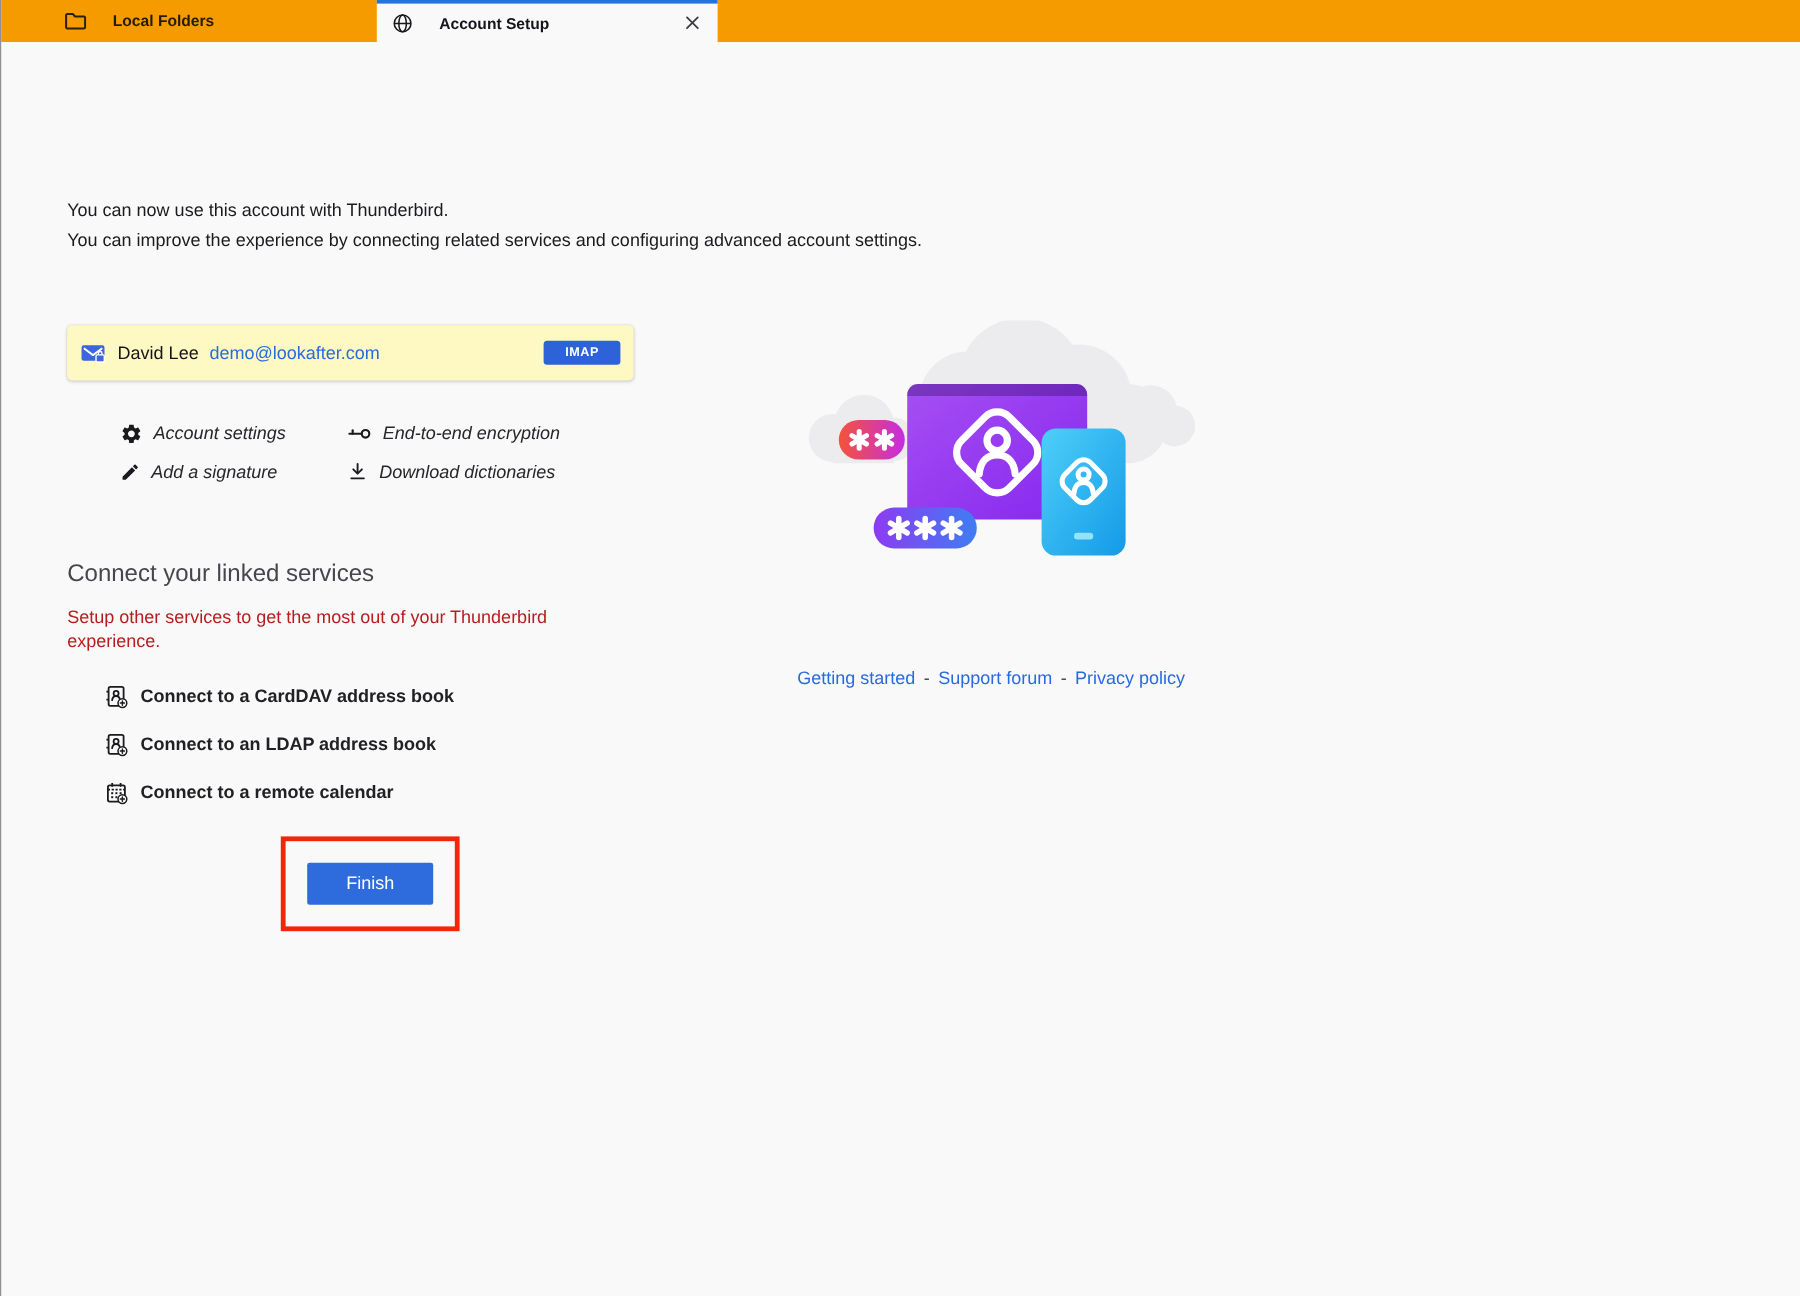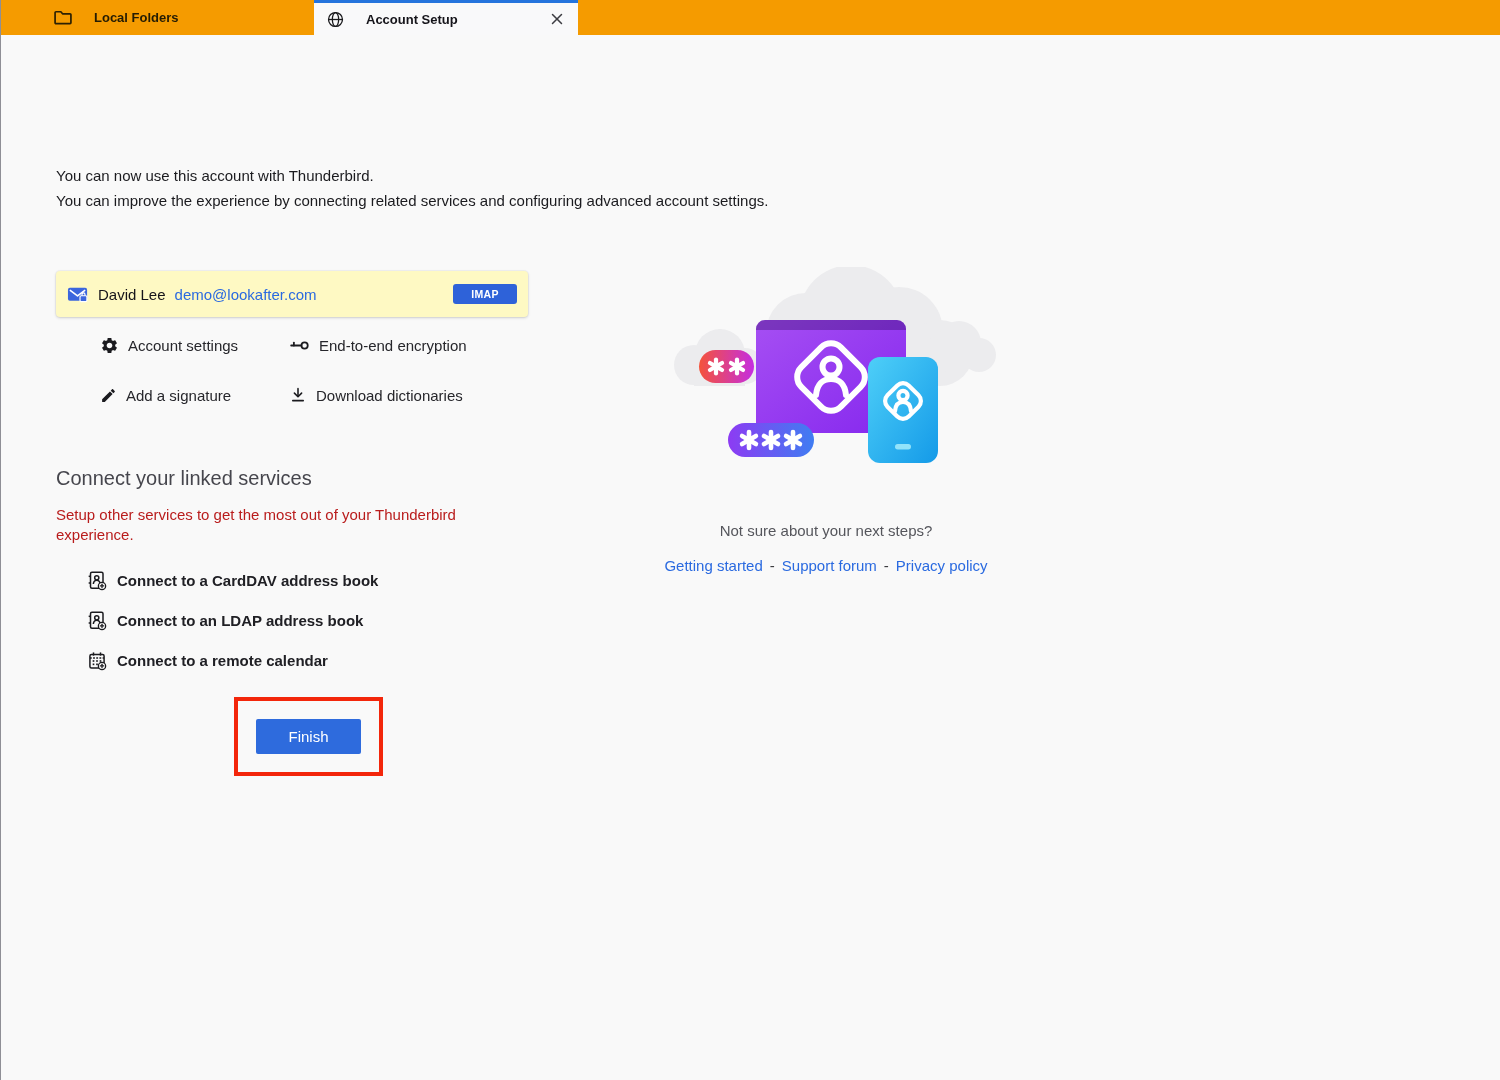--- a/index.html
+++ b/index.html
@@ -11,21 +11,21 @@
     overflow: hidden;
   }
   .window { width: 1500px; height: 1080px; border-left: 1px solid #8f8f96; }
 
   
   .tabbar { height: 35px; background: #f59b00; display: flex; align-items: stretch; }
   .tab { display: flex; align-items: center; gap: 22px; padding: 0 13px; cursor: pointer; margin-left: 40px; }
   .tab-local { width: 233px; }
   .tab-local .tab-label { font-size: 13px; font-weight: 600; color: #241c03; }
   .tab-active {
-    width: 264px; background: #f9f9fa; border-top: 3px solid #2574dd; justify-content: center;
+    width: 284px; background: #f9f9fa; border-top: 3px solid #2574dd; justify-content: center;
   }
   .tab-active .tab-label { font-size: 13px; font-weight: 600; color: #15141a; }
   .tab-close { margin-left: auto; display: flex; align-items: center; cursor: pointer; padding: 2px; }
 
   
   .main { position: relative; height: 1045px; }
 
   .success-heading { position: absolute; left: 55px; top: 76px; display: flex; align-items: center; gap: 7px; }
   .success-heading .title { font-size: 29px; font-weight: 300; color: #38383d; letter-spacing: 0.2px; }
 
@@ -38,22 +38,22 @@
     display: flex; align-items: center; gap: 9px; padding: 0 11px;
   }
   .account-name { font-size: 15px; color: #15141a; }
   .account-email { font-size: 15px; color: #2a6ae0; text-decoration: none; cursor: pointer; }
   .imap-badge {
     margin-left: auto; background: #2e62d9; color: #fff; font-size: 10.5px; font-weight: 700;
     padding: 4px 18px; border-radius: 3px; letter-spacing: 0.4px;
   }
 
   .quick-actions {
-    position: absolute; left: 99px; top: 298px;
-    display: grid; grid-template-columns: 189px auto; row-gap: 26px;
+    position: absolute; left: 99px; top: 314px;
+    display: grid; grid-template-columns: 189px auto; row-gap: 8px; font-style: italic;
   }
   .qa-item { display: flex; align-items: center; gap: 9px; font-size: 15px; color: #26262b; height: 24px; cursor: pointer; }
 
   .linked-title { position: absolute; left: 55px; top: 432px; font-size: 20px; font-weight: 400; color: #46464d; }
   .linked-desc { position: absolute; left: 55px; top: 470px; width: 432px; font-size: 15px; color: #b91c1c; line-height: 20px; }
 
   .services { position: absolute; left: 86px; top: 534px; display: flex; flex-direction: column; gap: 17px; font-weight: bold; }
   .service-item { display: flex; align-items: center; gap: 10px; font-size: 15px; color: #202025; height: 23px; cursor: pointer; }
 
   .finish-wrap { position: absolute; left: 233px; top: 662px; border: 4px solid #f3260b; padding: 18px; }
@@ -337,19 +337,18 @@
             <g transform="translate(137,173)">
                 <line y1="-8" y2="8"></line>
                 <line y1="-8" y2="8" transform="rotate(60)"></line>
                 <line y1="-8" y2="8" transform="rotate(120)"></line>
               </g>
           </g>
         </g>
       </svg>
     </div>
 
-    <div class="help-question">Not sure about your next steps?</div>
     <div class="help-links">
       <a>Getting started</a><span class="help-sep">-</span><a>Support forum</a><span class="help-sep">-</span><a>Privacy policy</a>
     </div>
 
   </div>
 </div>
 
 </body></html>

